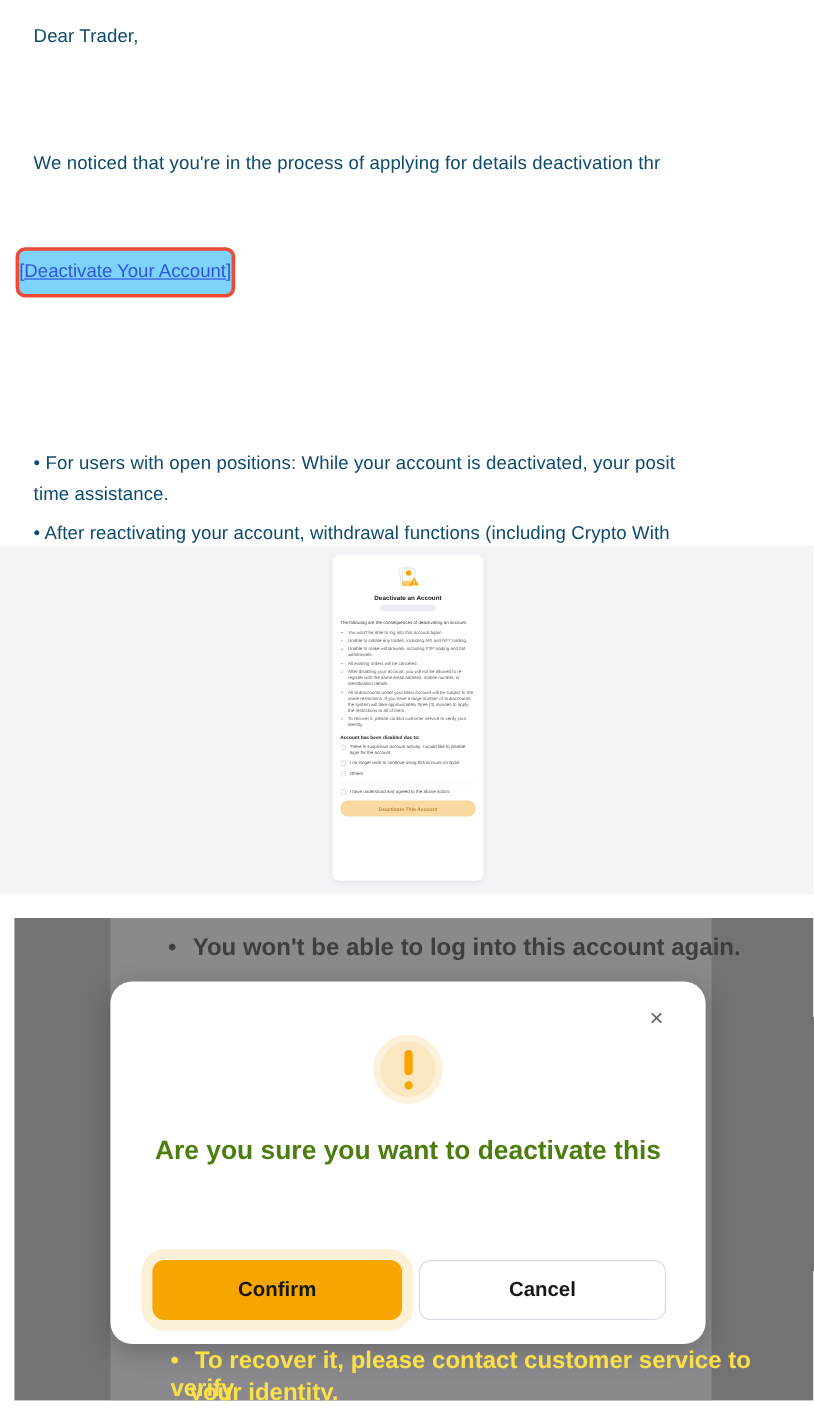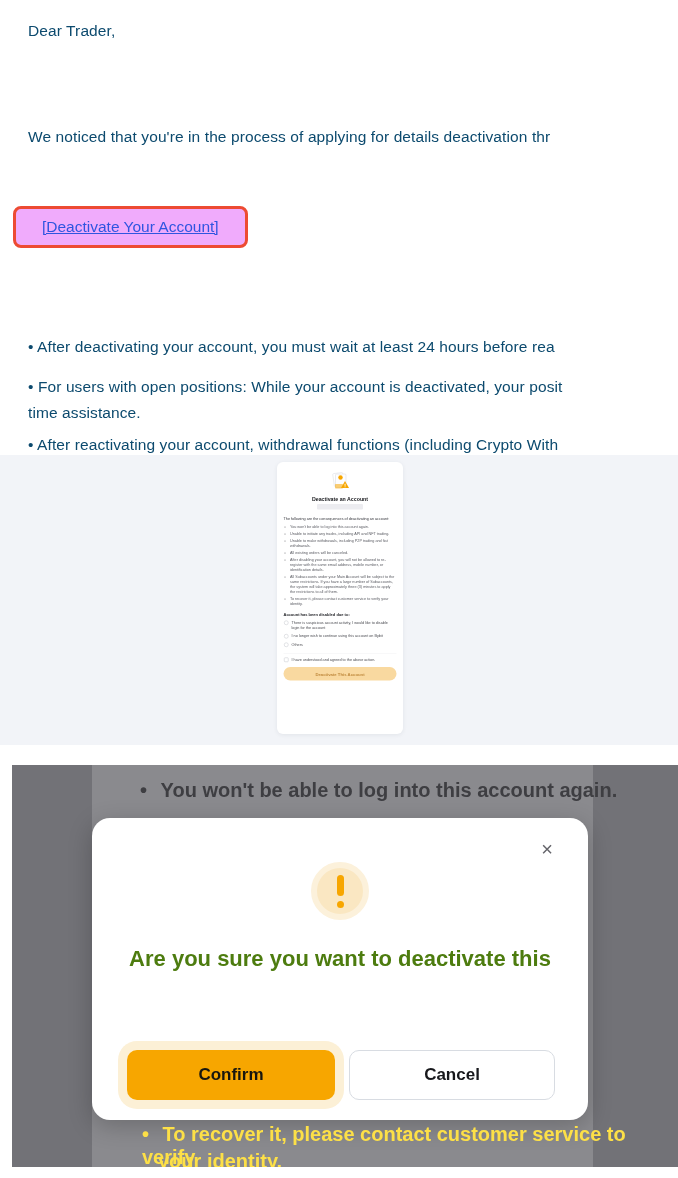--- a/index.html
+++ b/index.html
@@ -8,21 +8,21 @@
     position:relative; width:678px; height:1178px; overflow:hidden;
     background:#ffffff;
     font-family:"Liberation Sans","DejaVu Sans",sans-serif;
   }
 
   
   .email { position:absolute; left:0; top:0; width:678px; height:455px; background:#fff; overflow:hidden; }
   .email .line { position:absolute; left:28px; white-space:nowrap; font-size:15.5px; color:#0c4a6e; letter-spacing:0.1px; }
   .link-box {
     position:absolute; left:13px; top:206px; display:inline-block;
-    border:3px solid #ED4B33; border-radius:8px; padding:9px 26px; background:#f0abfc;
+    border:3px solid #ED4B33; border-radius:8px; padding:9px 0; background:#7dd3fc;
   }
   .link-box a { font-size:15.5px; color:#2F55E0; text-decoration:underline; white-space:nowrap; }
 
   
   .shot-band { position:absolute; left:0; top:455px; width:678px; height:290px; background:#F2F4F8; }
   .mini-card {
     position:absolute; left:277px; top:7px; width:126px; height:272px;
     background:#ffffff; border-radius:6px; overflow:hidden;
     box-shadow:0 1px 4px rgba(40,50,70,0.08);
   }
@@ -85,21 +85,20 @@
 <div class="screen">
 
   <div class="email">
     <div class="line" style="top:22px">Dear Trader,</div>
     <div class="line" style="top:128px">We noticed that you're in the process of applying for details deactivation thr</div>
 
     <div class="link-box">
       <a href="#">[Deactivate Your Account]</a>
     </div>
 
-    <div class="line" style="top:338px">• After deactivating your account, you must wait at least 24 hours before rea</div>
     <div class="line" style="top:378px">• For users with open positions: While your account is deactivated, your posit</div>
     <div class="line" style="top:404px">time assistance.</div>
     <div class="line" style="top:436px">• After reactivating your account, withdrawal functions (including Crypto With</div>
   </div>
 
   <div class="shot-band">
     <div class="mini-card">
       <div class="mini-inner">
         <div class="mini-icon-wrap">
           <svg width="46" height="42" viewBox="0 0 46 42">

